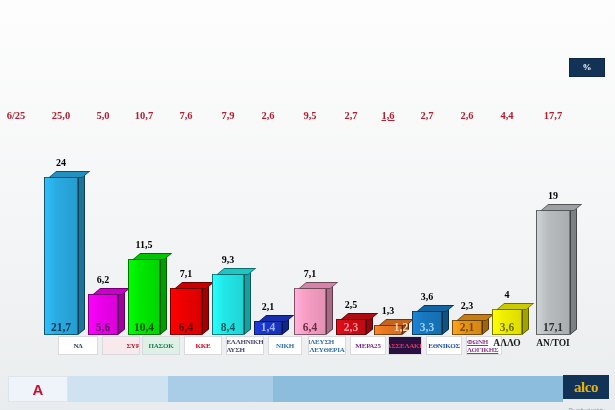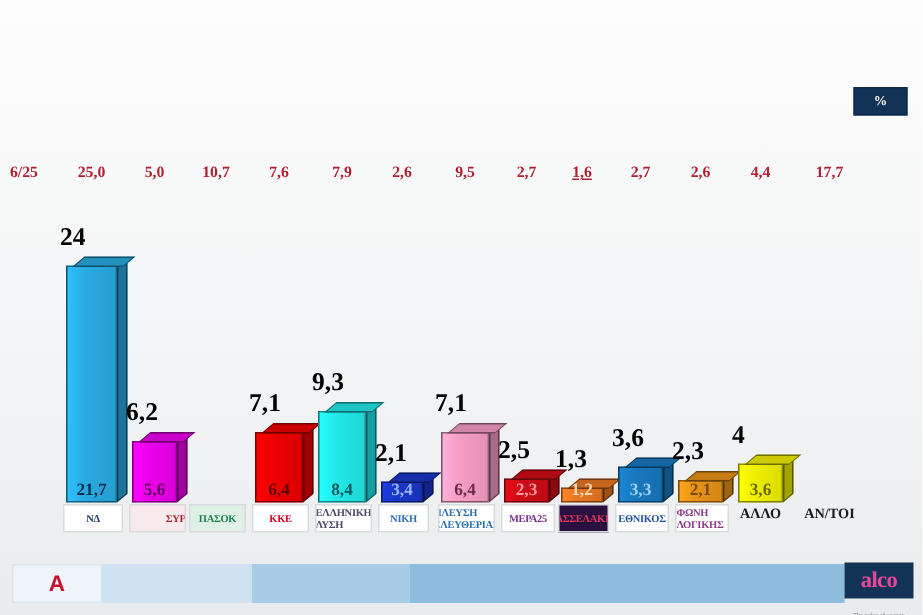--- a/index.html
+++ b/index.html
@@ -42,52 +42,53 @@
   .barwrap{position:absolute;bottom:0;}
   .bar3d{position:absolute;bottom:0;left:0;}
   .face{position:absolute;left:0;bottom:0;width:100%;height:100%;
         border:1px solid rgba(0,0,0,.45);box-sizing:border-box;}
   .side{position:absolute;bottom:0;width:7px;
         border:1px solid rgba(0,0,0,.45);box-sizing:border-box;}
   .top{position:absolute;width:100%;height:7px;
         border:1px solid rgba(0,0,0,.45);box-sizing:border-box;}
 
   .val-top{
-    position:absolute;width:100%;text-align:left;
-    font-size:17px;font-weight:bold;color:#000;white-space:nowrap;
+    position:absolute;width:100%;text-align:center;
+    font-size:10px;font-weight:bold;color:#000;white-space:nowrap;
   }
   .val-in{
     position:absolute;width:100%;text-align:center;bottom:2px;
     font-size:11.5px;font-weight:bold;white-space:nowrap;
   }
 
   
   .logos{position:absolute;left:0;top:336px;width:615px;height:22px;}
   .logo{
     position:absolute;top:0;height:19px;background:#ffffff;
     border:1px solid #d8dade;box-sizing:border-box;
     display:flex;align-items:center;justify-content:center;
     overflow:hidden;
+    margin-left:16px;
   }
   .logo .ltxt{font-size:7px;font-weight:bold;line-height:8px;letter-spacing:-.2px;}
   .plain-label{
     position:absolute;top:2px;font-size:9.5px;font-weight:bold;color:#1a1a1a;
     text-align:center;white-space:nowrap;
   }
 
   
   .footer{position:absolute;left:0;bottom:6px;width:615px;height:28px;}
   .fseg{position:absolute;top:0;height:26px;}
   .fs1{left:8px;width:60px;background:#eef4fa;border:1px solid #dbe5ee;box-sizing:border-box;
        display:flex;align-items:center;justify-content:center;}
   .fs2{left:68px;width:100px;background:#cfe2f1;}
   .fs3{left:168px;width:105px;background:#a9cde6;}
   .fs4{left:273px;width:290px;background:#8cbddc;}
   .alco{position:absolute;right:6px;top:-1px;width:46px;height:24px;background:#123356;
-        color:#ec4899;display:flex;align-items:center;justify-content:center;
+        color:#eab308;display:flex;align-items:center;justify-content:center;
         font-size:15px;font-weight:bold;letter-spacing:-.4px;font-family:"Liberation Serif",serif;}
   .alco-tag{position:absolute;right:6px;bottom:-8px;width:46px;text-align:center;
         font-size:4px;color:#6a7782;letter-spacing:.1px;}
   .alogo{font-size:15px;font-weight:bold;color:#c8102e;line-height:13px;font-family:"Liberation Sans",sans-serif;}
 </style>
 </head>
 <body>
 
 <div id="root">
 
@@ -124,20 +125,29 @@
       </div>
       <div class="barwrap" style="left: 88px; width: 38px; height: 49.8167px;">
         <div class="bar3d" style="width: 30px; height: 40.8167px;">
           <div class="face" style="background: linear-gradient(90deg, rgb(255, 0, 255) 0%, rgb(236, 0, 236) 35%, rgb(217, 0, 217) 100%);"></div>
           <div class="side" style="left: 30px; height: 40.8167px; background: rgb(160, 0, 160); transform: skewY(-40deg); transform-origin: left bottom;"></div>
           <div class="top" style="left: 4px; bottom: 39.8167px; background: rgb(201, 0, 201); transform: skewX(-50deg); transform-origin: left bottom;"></div>
         </div>
         <div class="val-top" style="bottom: 49.8167px; left: -4px; width: 38px;">6,2</div>
         <div class="val-in" style="color: rgb(90, 0, 90); width: 30px;">5,6</div>
       </div>
+      <div class="barwrap" style="left: 128px; width: 40px; height: 84.7083px;">
+        <div class="bar3d" style="width: 32px; height: 75.7083px;">
+          <div class="face" style="background: linear-gradient(90deg, rgb(0, 255, 0) 0%, rgb(0, 232, 0) 35%, rgb(0, 213, 0) 100%);"></div>
+          <div class="side" style="left: 32px; height: 75.7083px; background: rgb(0, 158, 0); transform: skewY(-40deg); transform-origin: left bottom;"></div>
+          <div class="top" style="left: 4px; bottom: 74.7083px; background: rgb(0, 197, 0); transform: skewX(-50deg); transform-origin: left bottom;"></div>
+        </div>
+        <div class="val-top" style="bottom: 84.7083px; left: -4px; width: 40px;">11,5</div>
+        <div class="val-in" style="color: rgb(6, 77, 6); width: 32px;">10,4</div>
+      </div>
       <div class="barwrap" style="left: 170px; width: 40px; height: 55.7417px;">
         <div class="bar3d" style="width: 32px; height: 46.7417px;">
           <div class="face" style="background: linear-gradient(90deg, rgb(255, 0, 0) 0%, rgb(238, 0, 0) 35%, rgb(219, 0, 0) 100%);"></div>
           <div class="side" style="left: 32px; height: 46.7417px; background: rgb(162, 0, 0); transform: skewY(-40deg); transform-origin: left bottom;"></div>
           <div class="top" style="left: 4px; bottom: 45.7417px; background: rgb(202, 0, 0); transform: skewX(-50deg); transform-origin: left bottom;"></div>
         </div>
         <div class="val-top" style="bottom: 55.7417px; left: -4px; width: 40px;">7,1</div>
         <div class="val-in" style="color: rgb(92, 0, 0); width: 32px;">6,4</div>
       </div>
       <div class="barwrap" style="left: 212px; width: 40px; height: 70.225px;">
@@ -149,21 +159,21 @@
         <div class="val-top" style="bottom: 70.225px; left: -4px; width: 40px;">9,3</div>
         <div class="val-in" style="color: rgb(6, 89, 92); width: 32px;">8,4</div>
       </div>
       <div class="barwrap" style="left: 254px; width: 36px; height: 22.825px;">
         <div class="bar3d" style="width: 28px; height: 13.825px;">
           <div class="face" style="background: linear-gradient(90deg, rgb(29, 60, 224) 0%, rgb(26, 54, 200) 35%, rgb(24, 50, 184) 100%);"></div>
           <div class="side" style="left: 28px; height: 13.825px; background: rgb(18, 37, 136); transform: skewY(-40deg); transform-origin: left bottom;"></div>
           <div class="top" style="left: 4px; bottom: 12.825px; background: rgb(22, 46, 170); transform: skewX(-50deg); transform-origin: left bottom;"></div>
         </div>
         <div class="val-top" style="bottom: 22.825px; left: -4px; width: 36px;">2,1</div>
-        <div class="val-in" style="color: rgb(159, 180, 255); width: 28px;">3,4</div>
+        <div class="val-in" style="color: rgb(159, 180, 255); width: 28px;">1,4</div>
       </div>
       <div class="barwrap" style="left: 294px; width: 40px; height: 55.7417px;">
         <div class="bar3d" style="width: 32px; height: 46.7417px;">
           <div class="face" style="background: linear-gradient(90deg, rgb(255, 177, 220) 0%, rgb(247, 158, 196) 35%, rgb(227, 145, 180) 100%);"></div>
           <div class="side" style="left: 32px; height: 46.7417px; background: rgb(168, 107, 133); transform: skewY(-40deg); transform-origin: left bottom;"></div>
           <div class="top" style="left: 4px; bottom: 45.7417px; background: rgb(210, 134, 167); transform: skewX(-50deg); transform-origin: left bottom;"></div>
         </div>
         <div class="val-top" style="bottom: 55.7417px; left: -4px; width: 40px;">7,1</div>
         <div class="val-in" style="color: rgb(107, 42, 69); width: 32px;">6,4</div>
       </div>
@@ -176,21 +186,21 @@
         <div class="val-top" style="bottom: 25.4583px; left: -4px; width: 38px;">2,5</div>
         <div class="val-in" style="color: rgb(255, 154, 160); width: 30px;">2,3</div>
       </div>
       <div class="barwrap" style="left: 374px; width: 36px; height: 19px;">
         <div class="bar3d" style="width: 28px; height: 10px;">
           <div class="face" style="background: linear-gradient(90deg, rgb(255, 133, 38) 0%, rgb(232, 119, 34) 35%, rgb(213, 109, 31) 100%);"></div>
           <div class="side" style="left: 28px; height: 10px; background: rgb(158, 81, 23); transform: skewY(-40deg); transform-origin: left bottom;"></div>
           <div class="top" style="left: 4px; bottom: 9px; background: rgb(197, 101, 29); transform: skewX(-50deg); transform-origin: left bottom;"></div>
         </div>
         <div class="val-top" style="bottom: 19px; left: -4px; width: 36px;">1,3</div>
-        <div class="val-in" style="color: rgb(255, 213, 176); width: 28px;">1,2</div>
+        <div class="val-in" style="color: rgb(255, 213, 176); width: 28px; padding-left: 13px;">1,2</div>
       </div>
       <div class="barwrap" style="left: 412px; width: 38px; height: 32.7px;">
         <div class="bar3d" style="width: 30px; height: 23.7px;">
           <div class="face" style="background: linear-gradient(90deg, rgb(27, 134, 213) 0%, rgb(24, 120, 190) 35%, rgb(22, 110, 175) 100%);"></div>
           <div class="side" style="left: 30px; height: 23.7px; background: rgb(16, 82, 129); transform: skewY(-40deg); transform-origin: left bottom;"></div>
           <div class="top" style="left: 4px; bottom: 22.7px; background: rgb(20, 102, 162); transform: skewX(-50deg); transform-origin: left bottom;"></div>
         </div>
         <div class="val-top" style="bottom: 32.7px; left: -4px; width: 38px;">3,6</div>
         <div class="val-in" style="color: rgb(158, 210, 245); width: 30px;">3,3</div>
       </div>
@@ -205,20 +215,29 @@
       </div>
       <div class="barwrap" style="left: 492px; width: 38px; height: 35.3333px;">
         <div class="bar3d" style="width: 30px; height: 26.3333px;">
           <div class="face" style="background: linear-gradient(90deg, rgb(255, 255, 0) 0%, rgb(239, 239, 0) 35%, rgb(220, 220, 0) 100%);"></div>
           <div class="side" style="left: 30px; height: 26.3333px; background: rgb(163, 163, 0); transform: skewY(-40deg); transform-origin: left bottom;"></div>
           <div class="top" style="left: 4px; bottom: 25.3333px; background: rgb(203, 203, 0); transform: skewX(-50deg); transform-origin: left bottom;"></div>
         </div>
         <div class="val-top" style="bottom: 35.3333px; left: -4px; width: 38px;">4</div>
         <div class="val-in" style="color: rgb(107, 107, 0); width: 30px;">3,6</div>
       </div>
+      <div class="barwrap" style="left: 536px; width: 42px; height: 134.083px;">
+        <div class="bar3d" style="width: 34px; height: 125.083px;">
+          <div class="face" style="background: linear-gradient(90deg, rgb(206, 211, 214) 0%, rgb(184, 188, 191) 35%, rgb(169, 173, 176) 100%);"></div>
+          <div class="side" style="left: 34px; height: 125.083px; background: rgb(125, 128, 130); transform: skewY(-40deg); transform-origin: left bottom;"></div>
+          <div class="top" style="left: 4px; bottom: 124.083px; background: rgb(156, 160, 162); transform: skewX(-50deg); transform-origin: left bottom;"></div>
+        </div>
+        <div class="val-top" style="bottom: 134.083px; left: -4px; width: 42px;">19</div>
+        <div class="val-in" style="color: rgb(46, 49, 51); width: 34px;">17,1</div>
+      </div>
     </div>
 
   <div class="logos" id="logos">
       <div class="logo" style="left: 42px; width: 40px; background: rgb(255, 255, 255);">
         <span class="ltxt" style="color: rgb(30, 58, 98);">ΝΔ</span>
       </div>
       <div class="logo" style="left: 86px; width: 36px; background: rgb(247, 233, 236); padding-left: 36px;">
         <span class="ltxt" style="color: rgb(176, 32, 50);">ΣΥΡΙΖΑ</span>
       </div>
       <div class="logo" style="left: 126px; width: 38px; background: rgb(223, 240, 230);">
@@ -239,21 +258,21 @@
       <div class="logo" style="left: 334px; width: 36px; background: rgb(255, 255, 255);">
         <span class="ltxt" style="color: rgb(122, 47, 143);">ΜΕΡΑ25</span>
       </div>
       <div class="logo" style="left: 372px; width: 34px; background: rgb(42, 16, 64);">
         <span class="ltxt" style="color: rgb(224, 58, 90);">ΚΑΣΣΕΛΑΚΗΣ</span>
       </div>
       <div class="logo" style="left: 410px; width: 36px; background: rgb(255, 255, 255);">
         <span class="ltxt" style="color: rgb(30, 78, 156);">ΕΘΝΙΚΟΣ</span>
       </div>
       <div class="logo" style="left: 450px; width: 36px; background: rgb(255, 255, 255);">
-        <span class="ltxt" style="color: rgb(139, 58, 139);">ΦΩΝΗ ΛΟΓΙΚΗΣ</span>
+        <span class="ltxt" style="color: rgb(139, 58, 139); text-decoration: underline;">ΦΩΝΗ ΛΟΓΙΚΗΣ</span>
       </div>
       <div class="plain-label" style="left: 486px; width: 42px;">ΑΛΛΟ</div>
       <div class="plain-label" style="left: 530px; width: 46px;">ΑΝ/ΤΟΙ</div>
     </div>
 
   <div class="footer">
     <div class="fseg fs1">
       <span class="alogo">A</span>
     </div>
     <div class="fseg fs2"></div>

